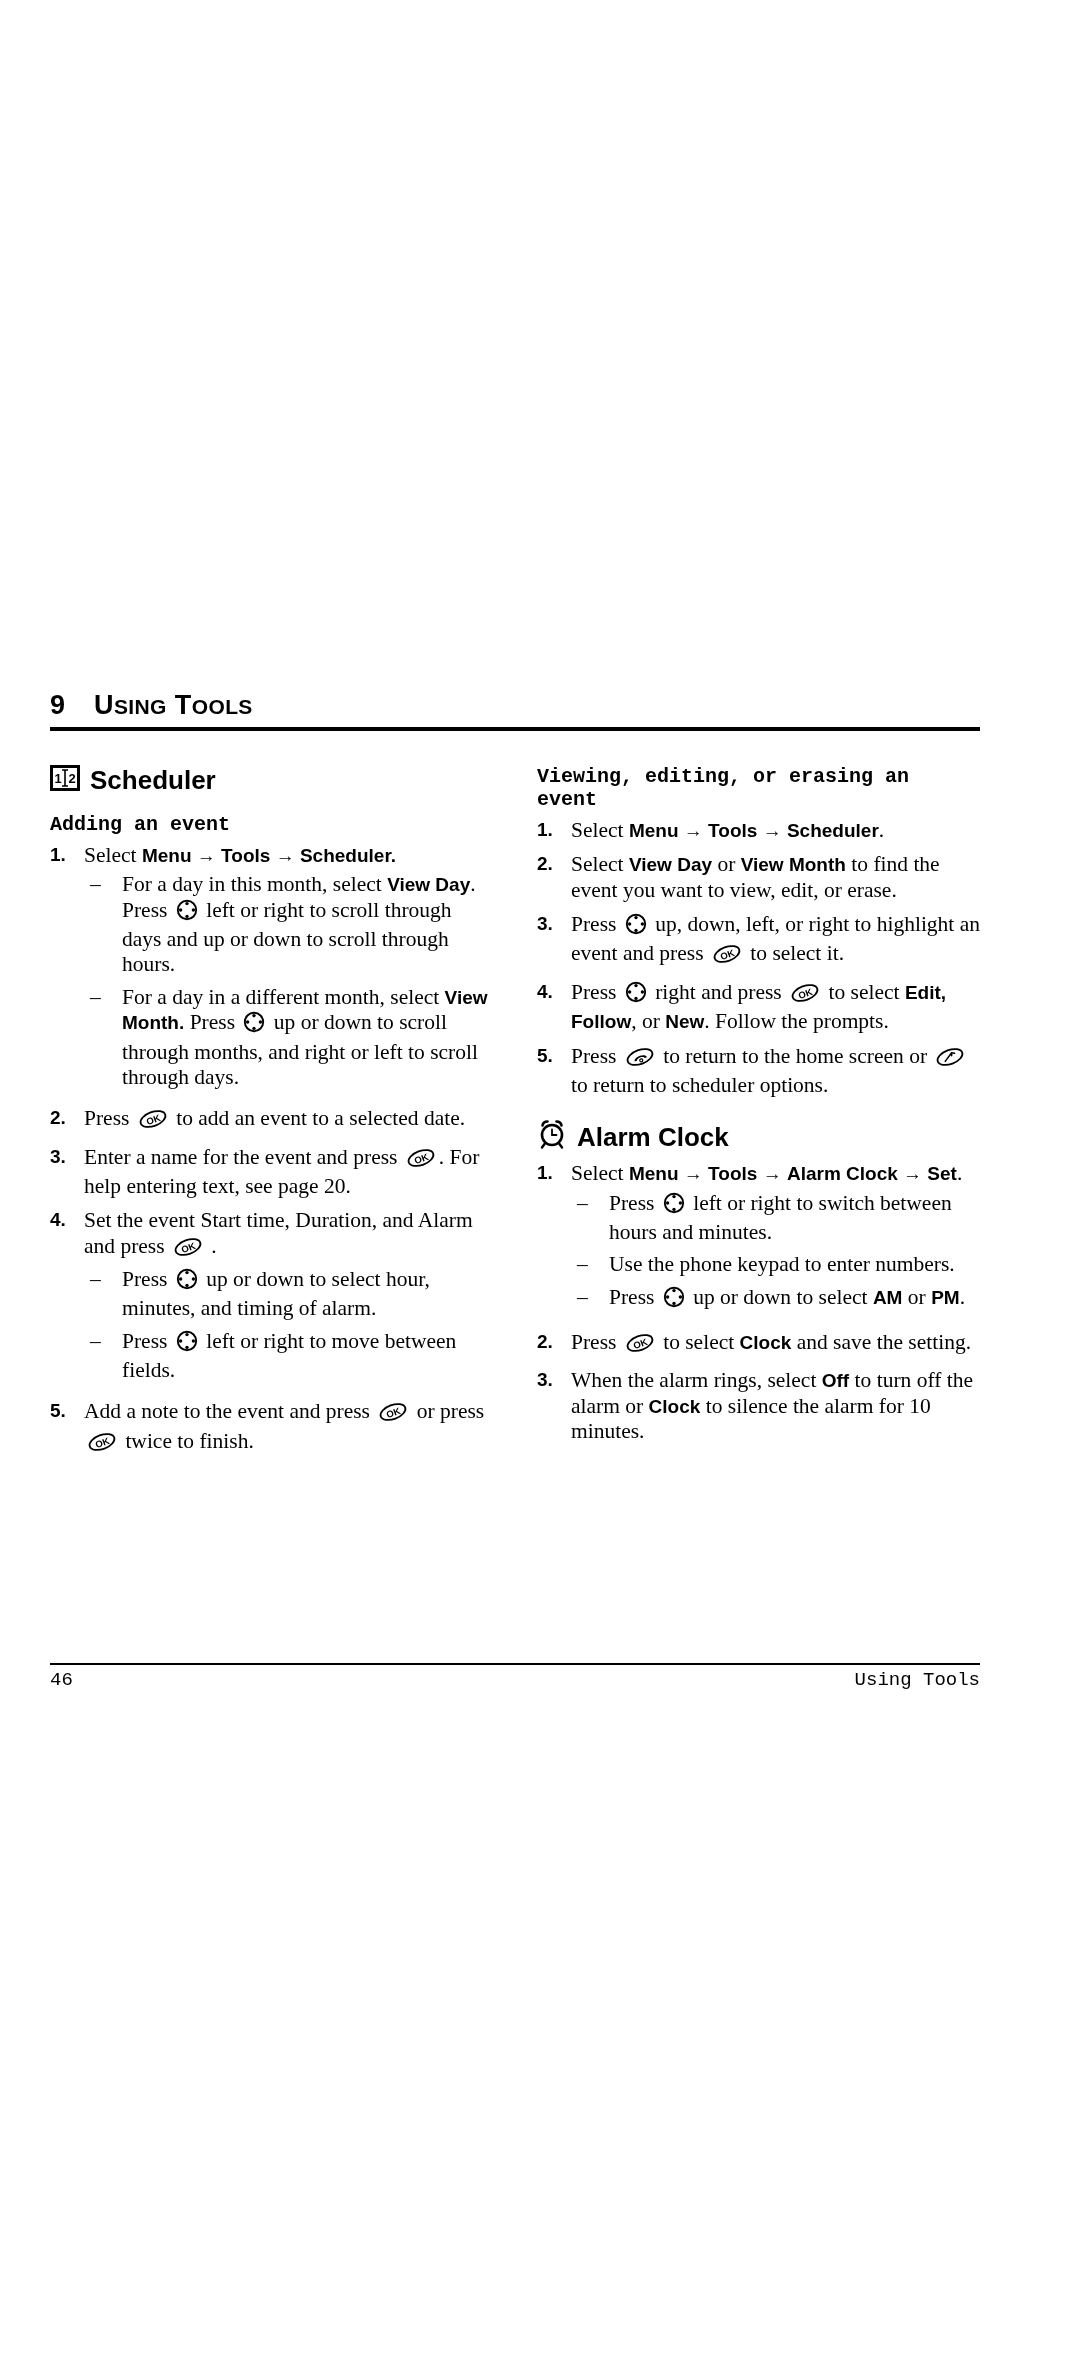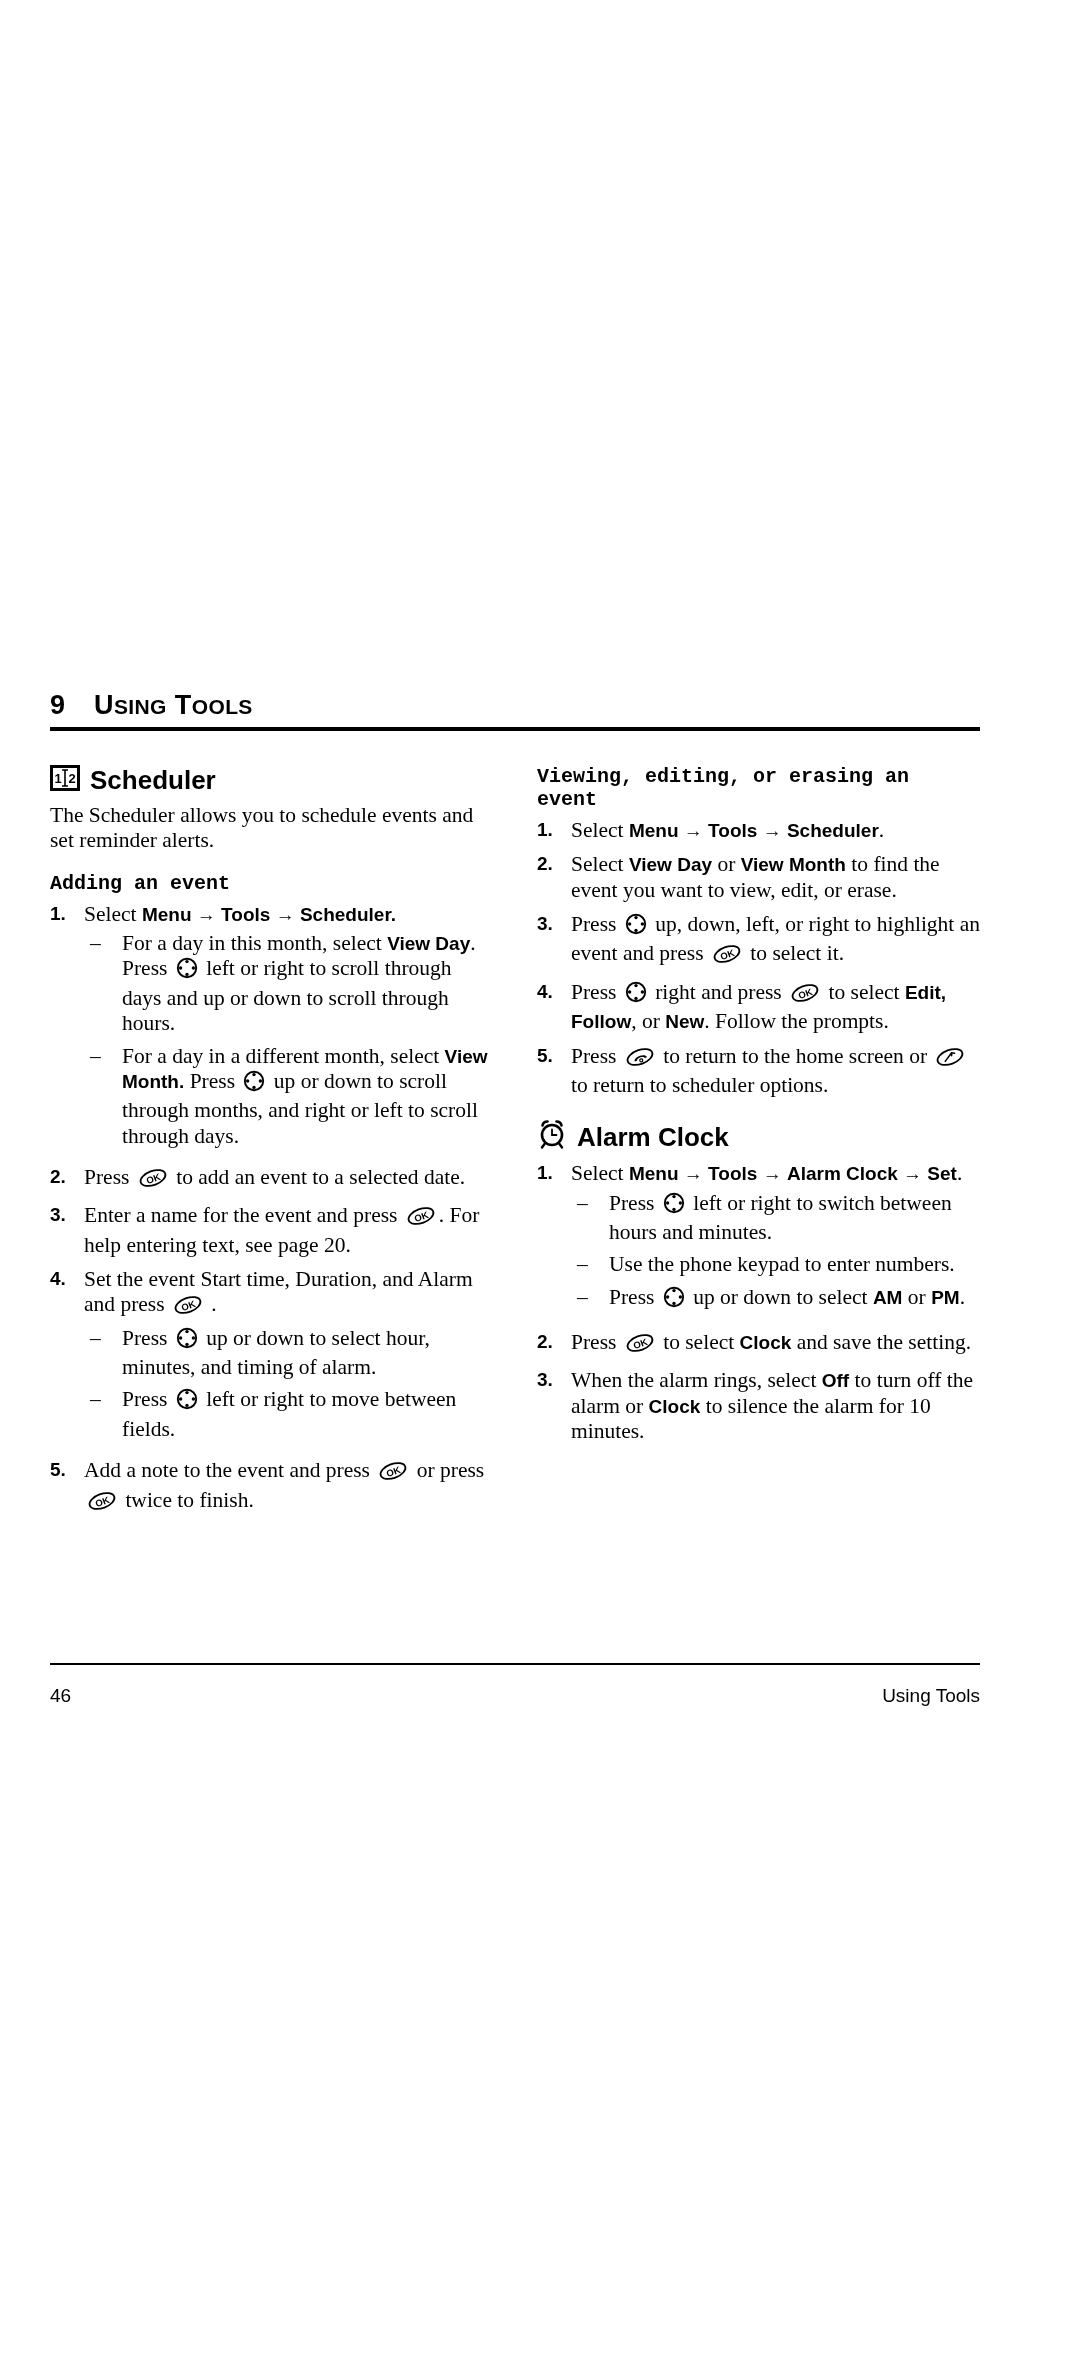--- a/index.html
+++ b/index.html
@@ -149,23 +149,23 @@
     left: 50px;
     top: 1663px;
     width: 930px;
   }
   .footer-rule {
     border-top: 2px solid #000;
   }
   .footer-row {
     display: flex;
     justify-content: space-between;
-    font-family: Liberation Sans, sans-serif;
+    font-family: Liberation Mono, monospace;
     font-size: 19px;
-    padding-top: 20px;
+    padding-top: 4px;
   }
 </style>
 </head>
 <body>
 
 <div class="page">
 
   <div class="chapter-header">
     <span class="chapter-num">9</span>
     <span class="chapter-title">
@@ -183,21 +183,20 @@
           <svg width="30" height="26" viewBox="0 0 30 26">
             <rect x="1.5" y="1.5" width="27" height="23" fill="none" stroke="#000" stroke-width="3"></rect>
             <path d="M15 5 L15 21 M12 5 L18 5 M12 21 L18 21" stroke="#000" stroke-width="1.6" fill="none"></path>
             <text x="8" y="18" font-family="Liberation Sans, sans-serif" font-size="13" font-weight="bold" text-anchor="middle">1</text>
             <text x="22" y="18" font-family="Liberation Sans, sans-serif" font-size="13" font-weight="bold" text-anchor="middle">2</text>
           </svg>
         </span>
         <span class="label">Scheduler</span>
       </div>
 
-      <p class="body">The Scheduler allows you to schedule events and set reminder alerts.</p>
 
 
       <div class="subhead">Adding an event</div>
 
       <ul class="olist">
           <li>
             <span class="num">1.</span>
             <span class="txt">Select <span class="b">Menu</span><span class="arrow"> → </span><span class="b">Tools</span><span class="arrow"> → </span><span class="b">Scheduler.</span><ul class="dlist">
                 <li>
                   <span class="dash">–</span>

